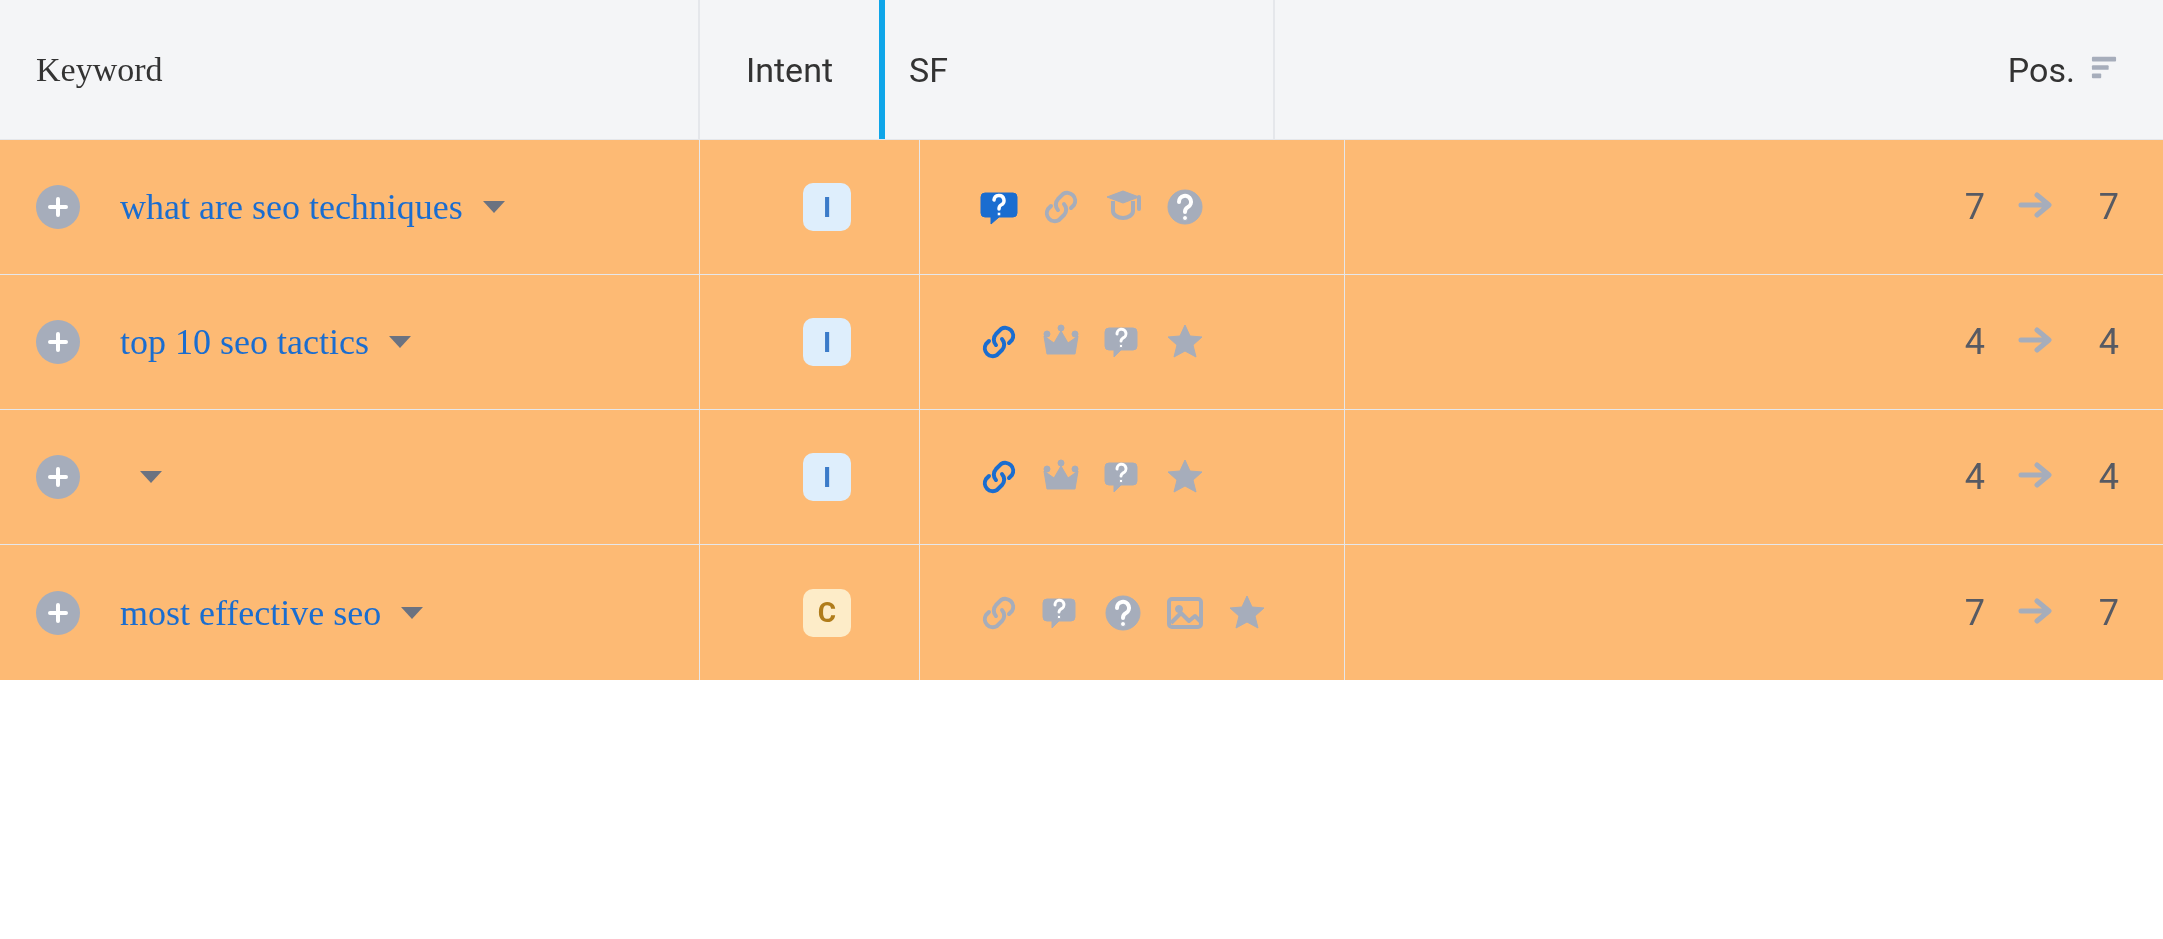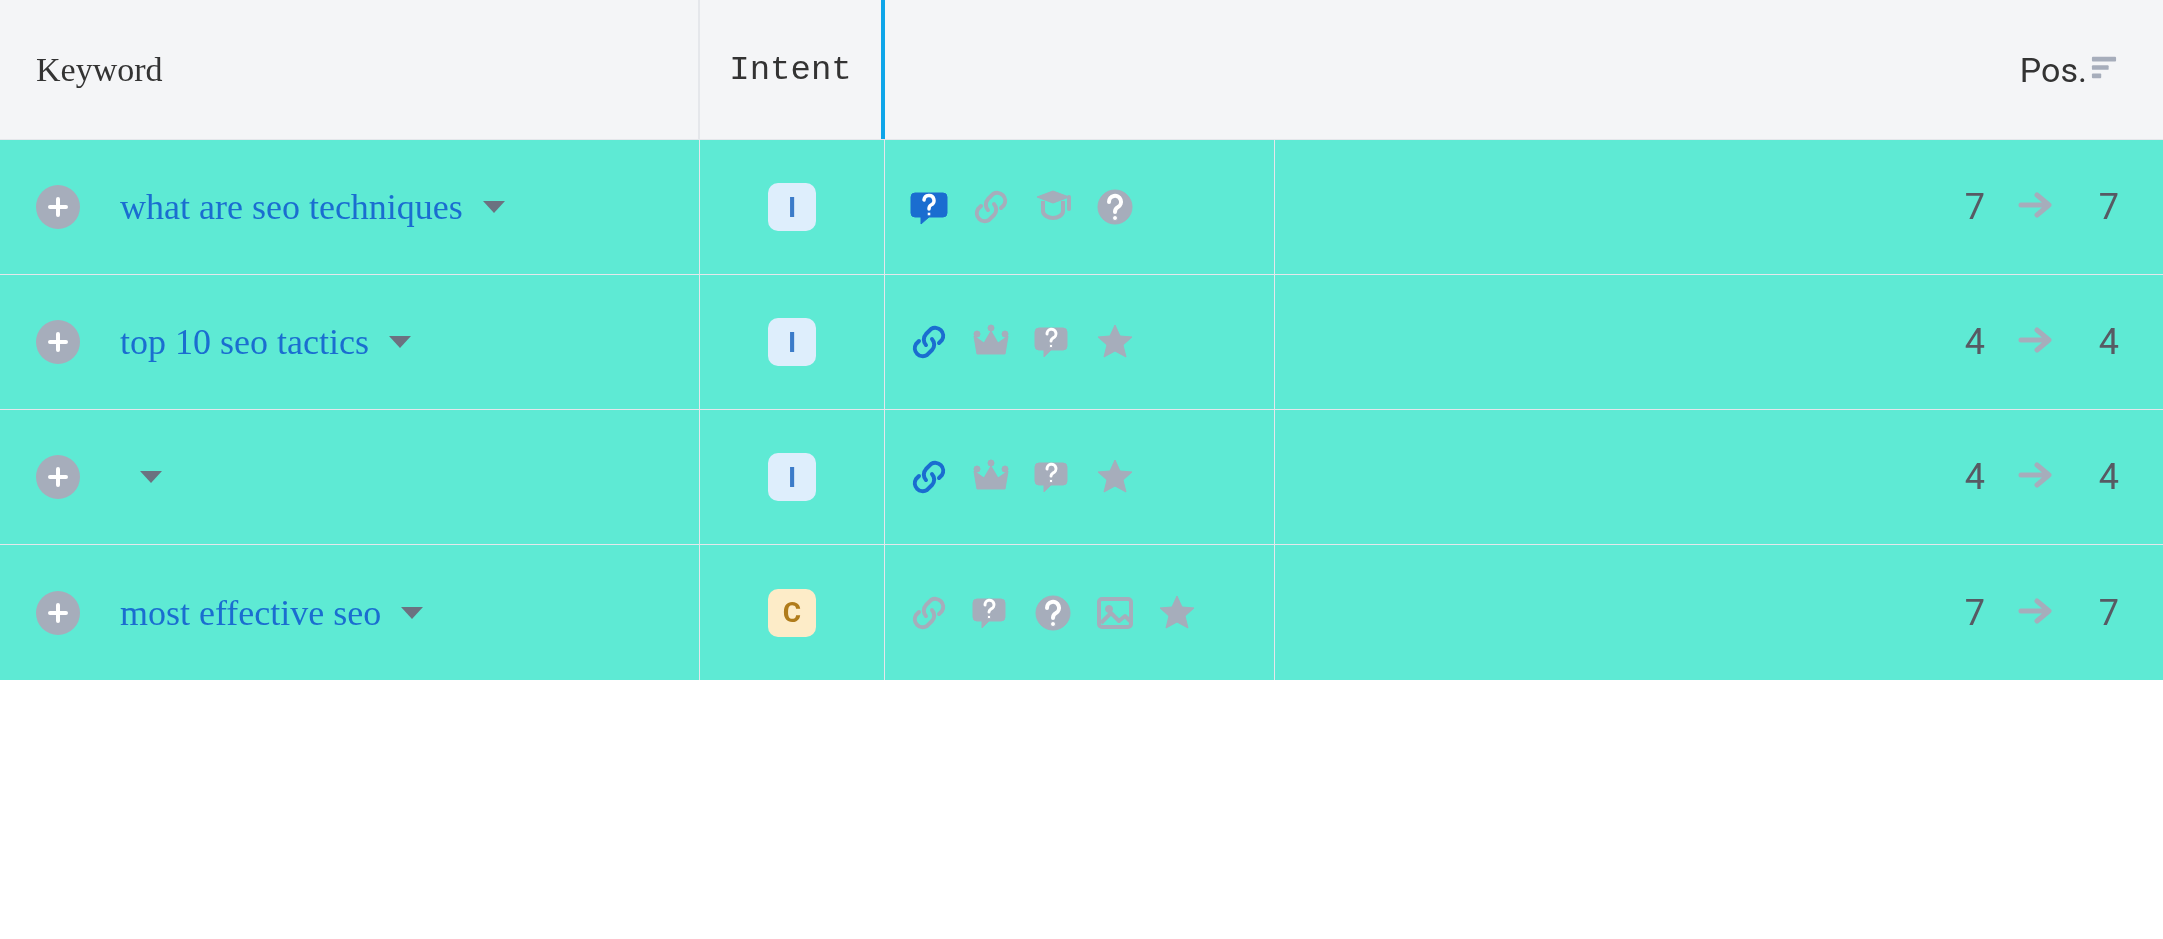--- a/index.html
+++ b/index.html
@@ -13,34 +13,35 @@
   .header-row {
     display: flex;
     align-items: center;
     background: #f4f5f7;
     border-bottom: 1px solid #e5e7eb;
     height: 140px;
   }
   .data-row {
     display: flex;
     align-items: flex-end;
-    background: #5eead4;
+    background: #fdba74;
     border-bottom: 1px solid #e5e7eb;
     height: 135px;
+    gap: 35px;
   }
   .col-keyword { flex: 0 0 700px; display: flex; align-items: center; padding-left: 36px; border-right: 1px solid #e5e7eb; height: 100%; font-family: Liberation Serif, serif; }
   .header-row .col-keyword { border-right: 2px solid #e5e7eb; }
   .col-intent  { flex: 0 0 185px; display: flex; align-items: center; justify-content: center; height: 100%; border-right: 1px solid #e5e7eb; }
-  .header-row .col-intent { border-right: 4px solid #0ea5e9; font-family: Liberation Mono, monospace; }
+  .header-row .col-intent { border-right: 6px solid #0ea5e9; }
   .col-sf      { flex: 0 0 390px; display: flex; align-items: center; padding-left: 24px; gap: 22px; height: 100%; border-right: 1px solid #e5e7eb; }
   .header-row .col-sf { border-right: 2px solid #e5e7eb; justify-content:flex-start; }
   .col-pos     { flex: 1 1 auto; display: flex; align-items: center; justify-content: flex-end; padding-right: 44px; gap: 30px; height: 100%; }
 
   .header-cell { font-size: 34px; color: #333; font-weight: 400; }
-  .header-pos-wrap { display:flex; align-items:center; gap:2px; }
+  .header-pos-wrap { display:flex; align-items:center; gap:14px; }
 
   .add-btn {
     width: 44px; height: 44px; border-radius: 50%;
     background: #a6adbb; display:flex; align-items:center; justify-content:center;
     margin-right: 40px; flex-shrink:0;
   }
   .add-btn svg { width: 26px; height: 26px; }
   .kw-text { font-size: 36px; color: #1a6dd0; font-weight: 400; }
   .kw-caret { margin-left: 18px; display:inline-flex; }
   .kw-caret svg { width: 26px; height: 18px; }
@@ -123,20 +124,23 @@
 
 <div class="table">
 
   <div class="header-row">
     <div class="col-keyword">
       <span class="header-cell">Keyword</span>
     </div>
     <div class="col-intent">
       <span class="header-cell">Intent</span>
     </div>
+    <div class="col-sf">
+      <span class="header-cell">SF</span>
+    </div>
     <div class="col-pos">
       <div class="header-pos-wrap">
         <span class="header-cell">Pos.</span>
         <span class="sort-icon"><svg viewBox="0 0 30 28" fill="#a6adbb">
               <use href="#i-sort"></use>
             </svg></span>
       </div>
     </div>
   </div>
 

